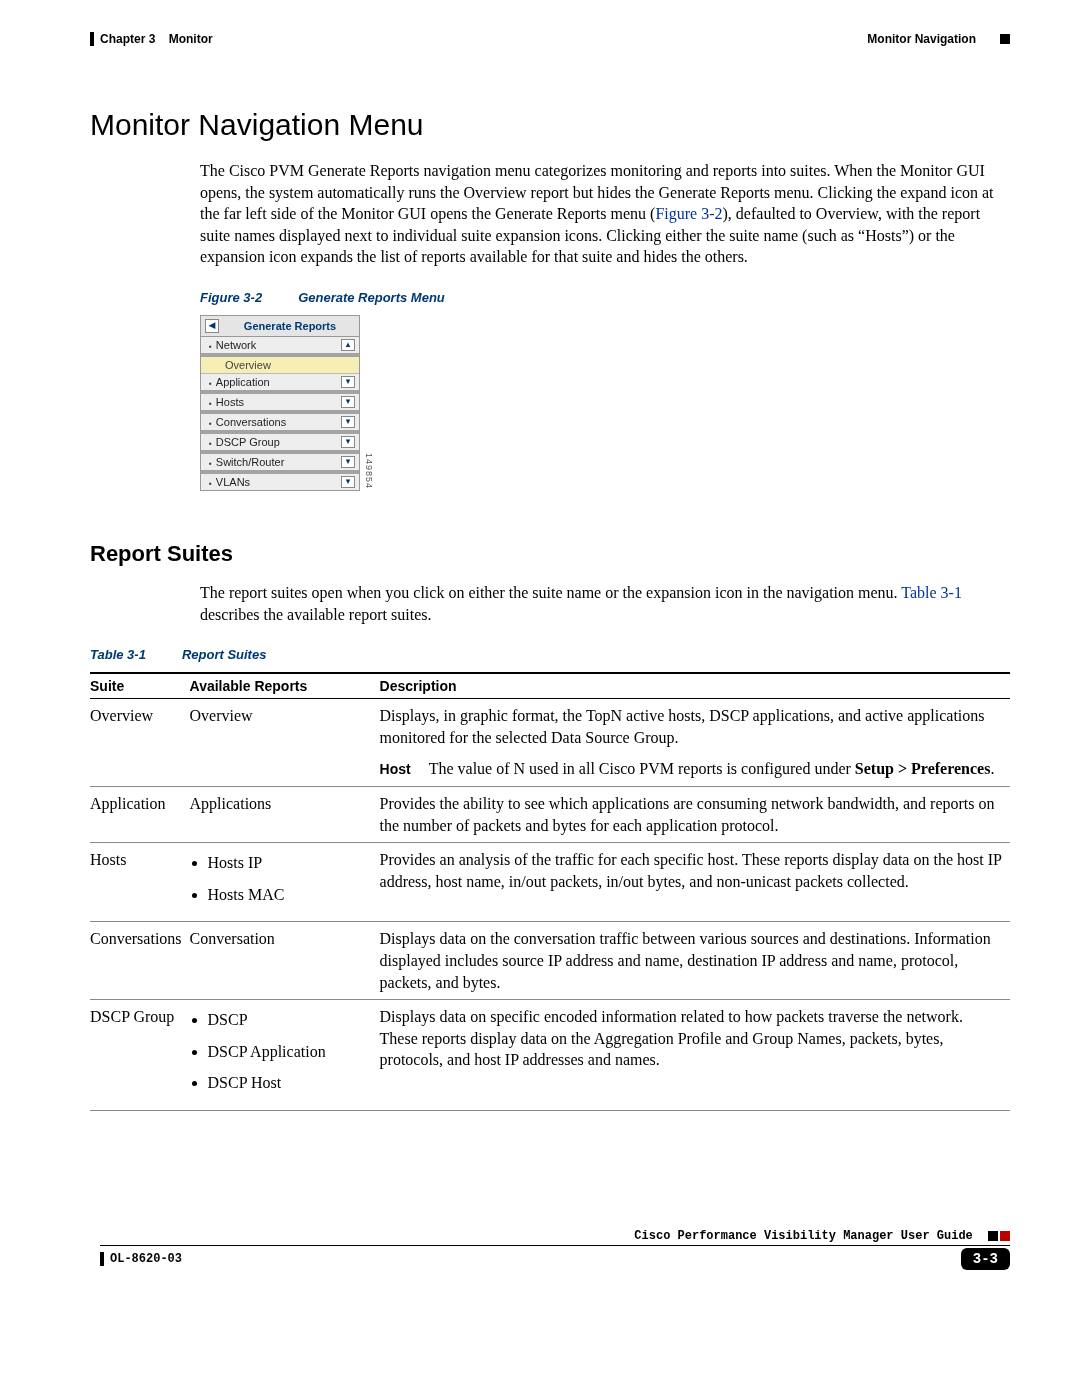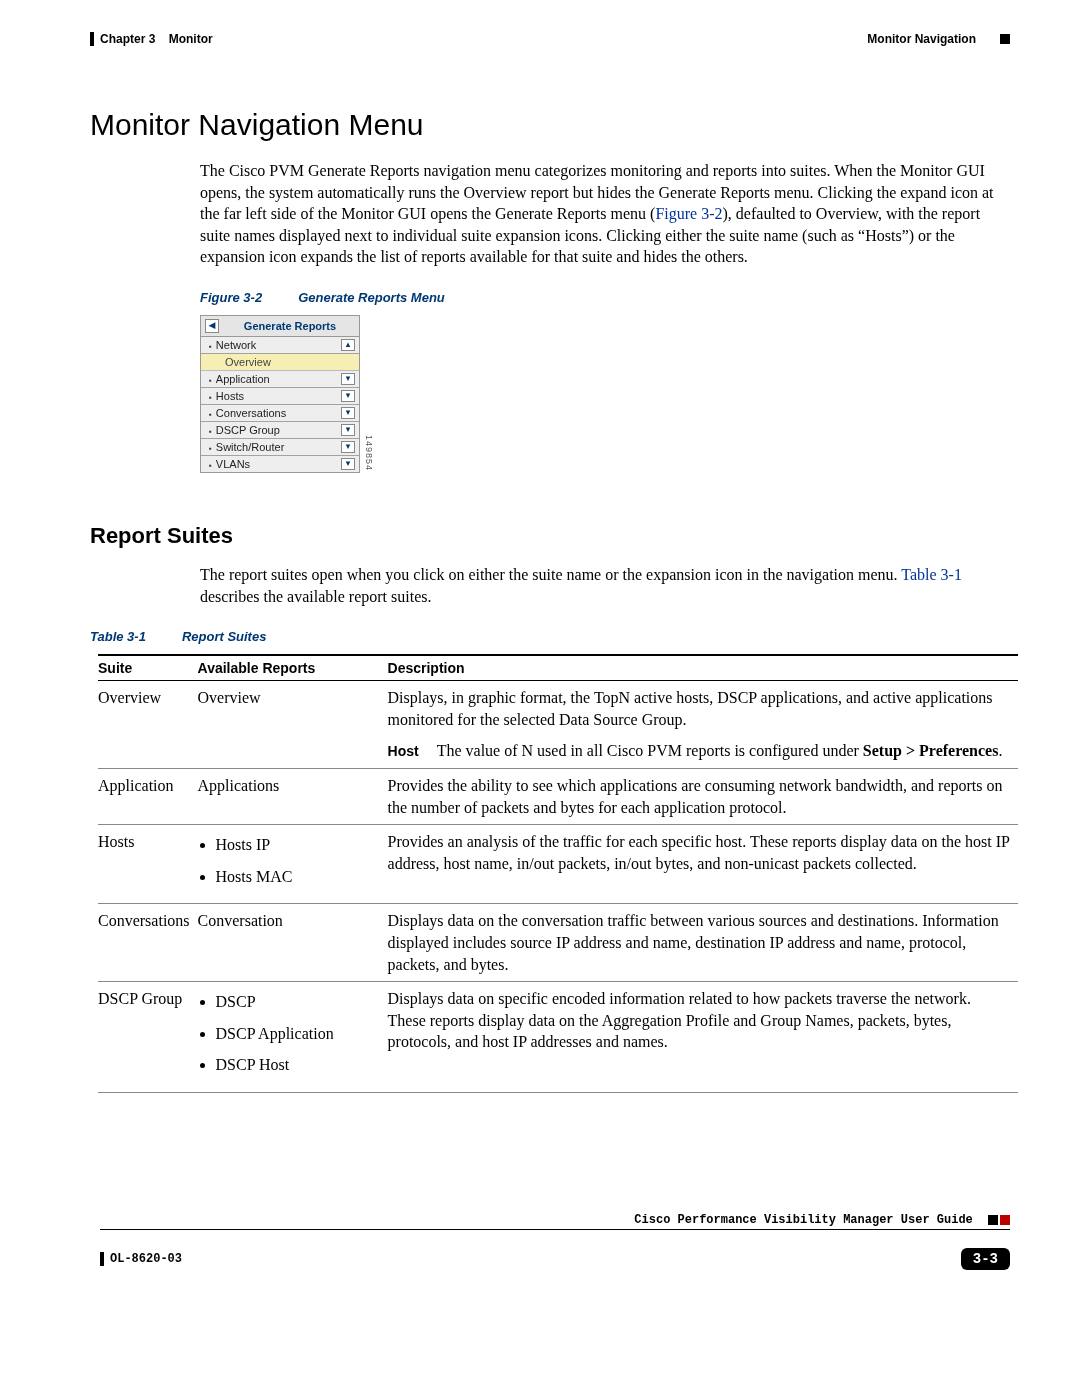--- a/index.html
+++ b/index.html
@@ -97,21 +97,21 @@
     font-size: 9px; line-height:1; color:#003873; background:#fff;
   }
   .menu-title .title-text {
     font-weight: bold;
     color: #003873;
     flex: 1;
     text-align: center;
     font-size: 11px;
   }
   .menu-item {
-    border-bottom: 1px solid #a3a3a3;
+    border-bottom: 4px solid #a3a3a3;
     padding: 2px 4px 2px 8px;
     display:flex; align-items:center; justify-content:space-between;
     background:#eeeeee;
   }
   .menu-item .bullet { font-size: 8px; margin-right:4px; color:#333; }
   .menu-item .label { flex:1; color:#222; }
   .menu-item .exp {
     color:#003873; font-size:9px; line-height:1;
     border:1px solid #888; background:#fff;
     width:12px;height:10px;display:flex;align-items:center;justify-content:center;
@@ -129,21 +129,20 @@
     font-size: 9px;
     color: #555;
     margin-left: 4px;
     margin-bottom: 2px;
     letter-spacing: 1px;
   }
   table.report-table {
     border-collapse: collapse;
     width: 100%;
     font-size: 16px;
-    margin-left: 8px;
   }
   table.report-table th {
     font-family: Arial, Helvetica, sans-serif;
     font-size: 14px;
     font-weight: bold;
     text-align: left;
     border-top: 2px solid #000;
     border-bottom: 1px solid #000;
     padding: 4px 8px 4px 0;
     vertical-align: bottom;
@@ -171,21 +170,21 @@
     text-align: right;
     font-weight: bold;
     border-bottom: 1px solid #000;
     padding-bottom: 2px;
   }
   .footer-top .sqpair { display:inline-flex; gap:2px; margin-left:8px; vertical-align:middle;}
   .footer-bottom {
     display: flex;
     justify-content: space-between;
     align-items: center;
-    margin-top: 18px;
+    margin-top: 2px;
   }
   .footer-bottom .left {
     font-weight: bold;
     border-left: 4px solid #000;
     padding-left: 6px;
   }
   .page-num {
     background:#000; color:#fff;
     font-weight:bold; padding:3px 12px; font-size:14px;border-radius:6px;
   }

